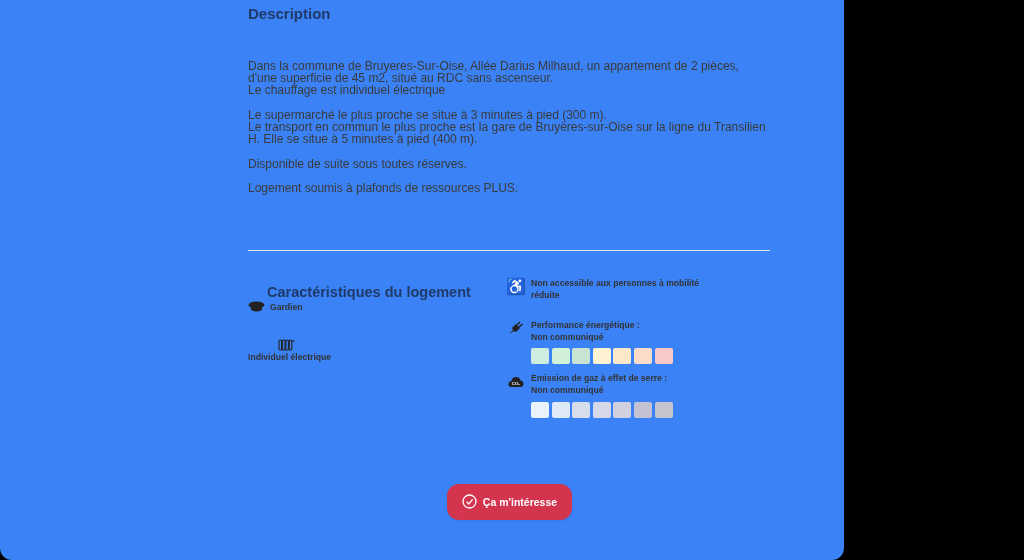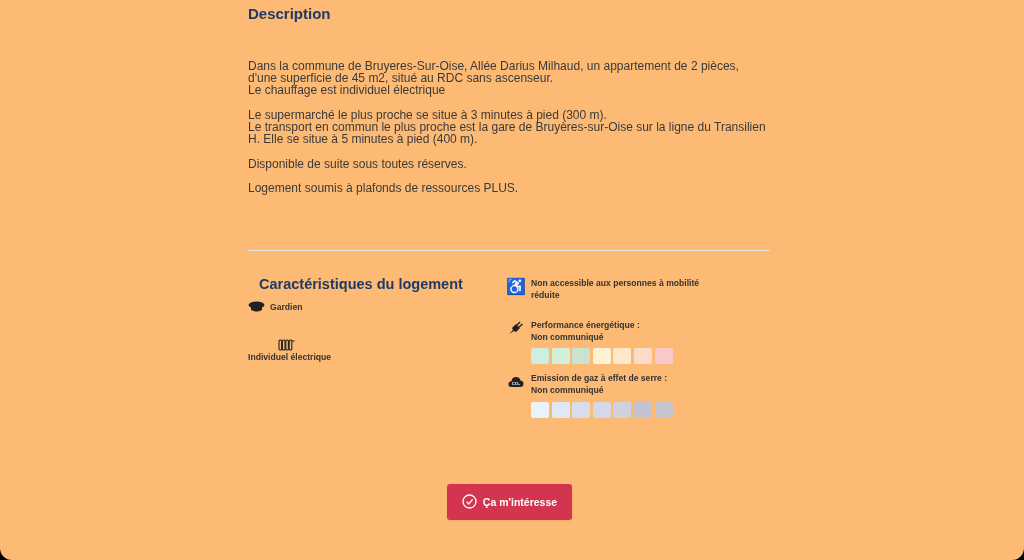--- a/index.html
+++ b/index.html
@@ -1,38 +1,38 @@
 <!DOCTYPE html>
 <html><head>
   <meta charset="utf-8">
   <style>
     html, body { margin: 0; padding: 0; }
     body {
       width: 1024px; height: 560px; background: #000;
       font-family: "Liberation Sans", sans-serif; overflow: hidden;
     }
     .page {
-      position: absolute; left: 0; top: 0; width: 1024px; height: 560px;
-      background: #fdba74; border-radius: 0 0 12px 12px; overflow: hidden;
+      position: absolute; left: 0; top: 0; width: 844px; height: 560px;
+      background: #3b82f6; border-radius: 0 0 12px 12px; overflow: hidden;
     }
     .desc-title {
       position: absolute; left: 248px; top: 5px; margin: 0;
       font-size: 15px; font-weight: bold; color: #1f3a68;
     }
     .desc-body {
       position: absolute; left: 248px; top: 34px; width: 520px;
       font-size: 12px; line-height: 12.2px; color: #3a3a3a; margin-top: 26px;
     }
     .desc-body p { margin: 0 0 12.2px 0; }
     .divider {
       position: absolute; left: 248px; top: 250px; width: 522px; height: 1px;
       background: #e3e3e3;
     }
     .char-title {
-      position: absolute; left: 259px; top: 276px; margin: 0;
+      position: absolute; left: 259px; top: 276px; margin: 8px;
       font-size: 14.5px; font-weight: bold; color: #1f3a68;
     }
     .feature {
       position: absolute; display: flex; align-items: center;
       font-size: 8.6px; font-weight: bold; color: #333;
     }
     .feature .ico { width: 18px; height: 14px; display: inline-flex; align-items: center; justify-content: flex-start; margin-right: 4px; }
     .right-item {
       position: absolute; left: 507px; display: flex; align-items: flex-start;
     }
@@ -41,21 +41,21 @@
     .scale { position: absolute; left: 531px; display: flex; gap: 2.6px; }
     .scale .sq { width: 18px; height: 16px; border-radius: 2px; }
     .diag-btn {
       position: absolute; left: 531px; top: 428px; width: 115px; height: 25px;
       border-radius: 10px; background: #ececec; border: none;
       font-family: "Liberation Sans", sans-serif;
       font-size: 9.2px; color: #8a8a8a; font-weight: bold; cursor: pointer;
     }
     .cta {
       position: absolute; left: 447px; top: 484px; width: 125px; height: 36px;
-      border-radius: 3px; background: #d3344e; border: none;
+      border-radius: 12px; background: #d3344e; border: none;
       display: flex; align-items: center; justify-content: center; gap: 6px;
       color: #fff; font-family: "Liberation Sans", sans-serif;
       font-size: 10.5px; font-weight: bold; cursor: pointer;
       box-shadow: 0 1px 2px rgba(0,0,0,0.08);
     }
   </style>
 </head>
 <body>
 
 <div class="page">

